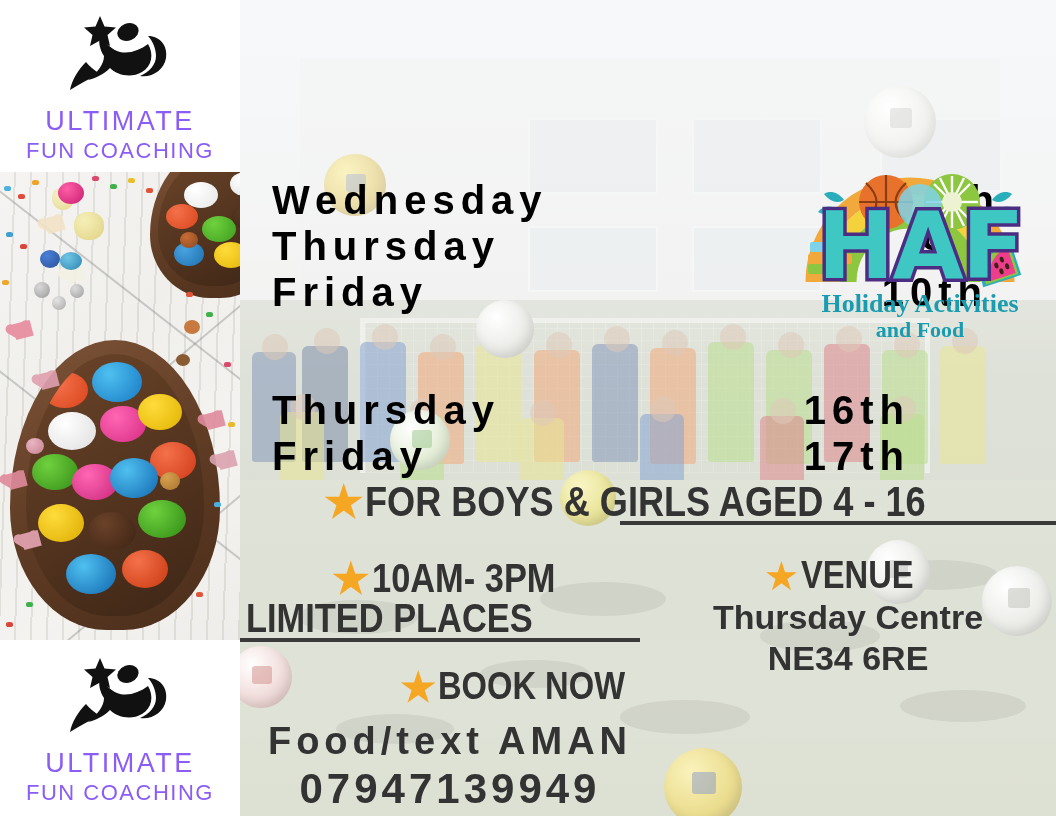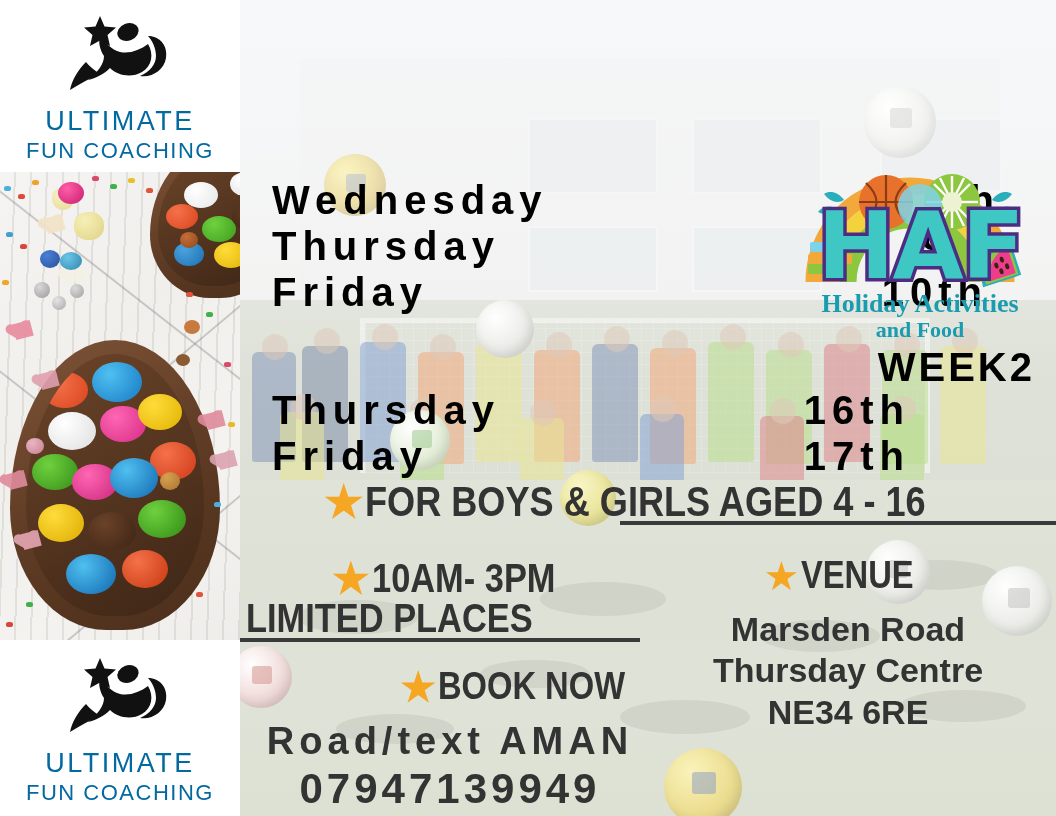--- a/index.html
+++ b/index.html
@@ -9,21 +9,21 @@
 
   
   .left-col{position:absolute;left:0;top:0;width:240px;height:816px;background:#ffffff;overflow:hidden;}
 
   .logo-box{position:absolute;left:0;width:240px;background:#fff;display:flex;flex-direction:column;
             align-items:center;justify-content:center;}
   .logo-top{top:0;height:172px;}
   .logo-bottom{top:640px;height:176px;}
 
   .logo-mark{width:128px;height:96px;display:block;}
-  .logo-word{font-family:"Liberation Sans",sans-serif;color:#0369a1;letter-spacing:1px;line-height:1;}
+  .logo-word{font-family:"Liberation Sans",sans-serif;color:#8b5cf6;letter-spacing:1px;line-height:1;}
   .logo-word-1{font-size:27px;font-weight:400;margin-top:2px;letter-spacing:2.5px;}
   .logo-word-2{font-size:22px;font-weight:400;margin-top:5px;letter-spacing:1.5px;}
 
   
   .candy-photo{position:absolute;left:0;top:172px;width:240px;height:468px;overflow:hidden;
      background:
         repeating-linear-gradient(92deg,rgba(255,255,255,.55) 0 14px,rgba(222,222,218,.55) 14px 16px),
         linear-gradient(135deg,#e9e7e2 0%,#dedcd6 40%,#e6e4de 70%,#d9d7d1 100%);
   }
   .diag{position:absolute;background:rgba(120,120,120,.35);}
@@ -306,21 +306,20 @@
     </div>
     <div class="daterow" style="top:226px;left:0;width:795px;">
       <span class="dayname">Thursday</span>
       <span class="daynum" style="left:260px;width:500px;">9th</span>
     </div>
     <div class="daterow" style="top:272px;left:0;width:795px;">
       <span class="dayname">Friday</span>
       <span class="daynum" style="left:248px;width:500px;">10th</span>
     </div>
 
-    <div class="week-label week2" style="position:absolute;">WEEK2</div>
 
     <div class="daterow" style="top:390px;left:0;width:795px;">
       <span class="dayname">Thursday</span>
       <span class="daynum" style="left:230px;width:440px;">16th</span>
     </div>
     <div class="daterow" style="top:436px;left:0;width:795px;">
       <span class="dayname">Friday</span>
       <span class="daynum" style="left:230px;width:440px;">17th</span>
     </div>
 
@@ -335,30 +334,29 @@
       <span class="cond" style="font-size:40px;white-space:nowrap;">10AM- 3PM</span>
     </div>
     <div class="cond" style="position:absolute;left:6px;top:596px;width:460px;font-size:40px;color:#333;white-space:nowrap;">LIMITED PLACES</div>
     <div class="hr" style="left:0px;top:638px;width:400px;"></div>
 
     <div class="book-block" style="left:0;top:665px;width:420px;">
       <div class="starline" style="position:relative;left:78px;top:0;display:inline-flex;">
         <span class="star" style="font-size:40px;">★</span>
         <span class="cond" style="font-size:38px;white-space:nowrap;color:#333;">BOOK NOW</span>
       </div>
-      <div class="book-call" style="margin-top:10px;">Road/text AMAN</div>
+      <div class="book-call" style="margin-top:10px;">Food/text AMAN</div>
       <div class="book-phone">07947139949</div>
     </div>
 
     <div class="venue-block" style="left:400px;top:554px;width:416px;">
       <div style="display:flex;align-items:center;justify-content:center;">
         <span class="star" style="font-size:40px;">★</span>
         <span class="cond" style="font-size:38px;">VENUE</span>
       </div>
-      <div class="venue-line" style="margin-top:12px;">Marsden Road</div>
       <div class="venue-line">Thursday Centre</div>
       <div class="venue-line">NE34 6RE</div>
     </div>
 
     <div class="haf" style="left:560px;top:166px;">
       <svg viewBox="0 0 240 140" width="240" height="140">
 
         <path d="M14 116 A96 96 0 0 1 206 116" fill="none" stroke="#F2A93B" stroke-width="17"></path>
         <path d="M31 116 A79 79 0 0 1 189 116" fill="none" stroke="#F4D23C" stroke-width="17"></path>
         <path d="M48 116 A62 62 0 0 1 172 116" fill="none" stroke="#8DC63F" stroke-width="17"></path>

